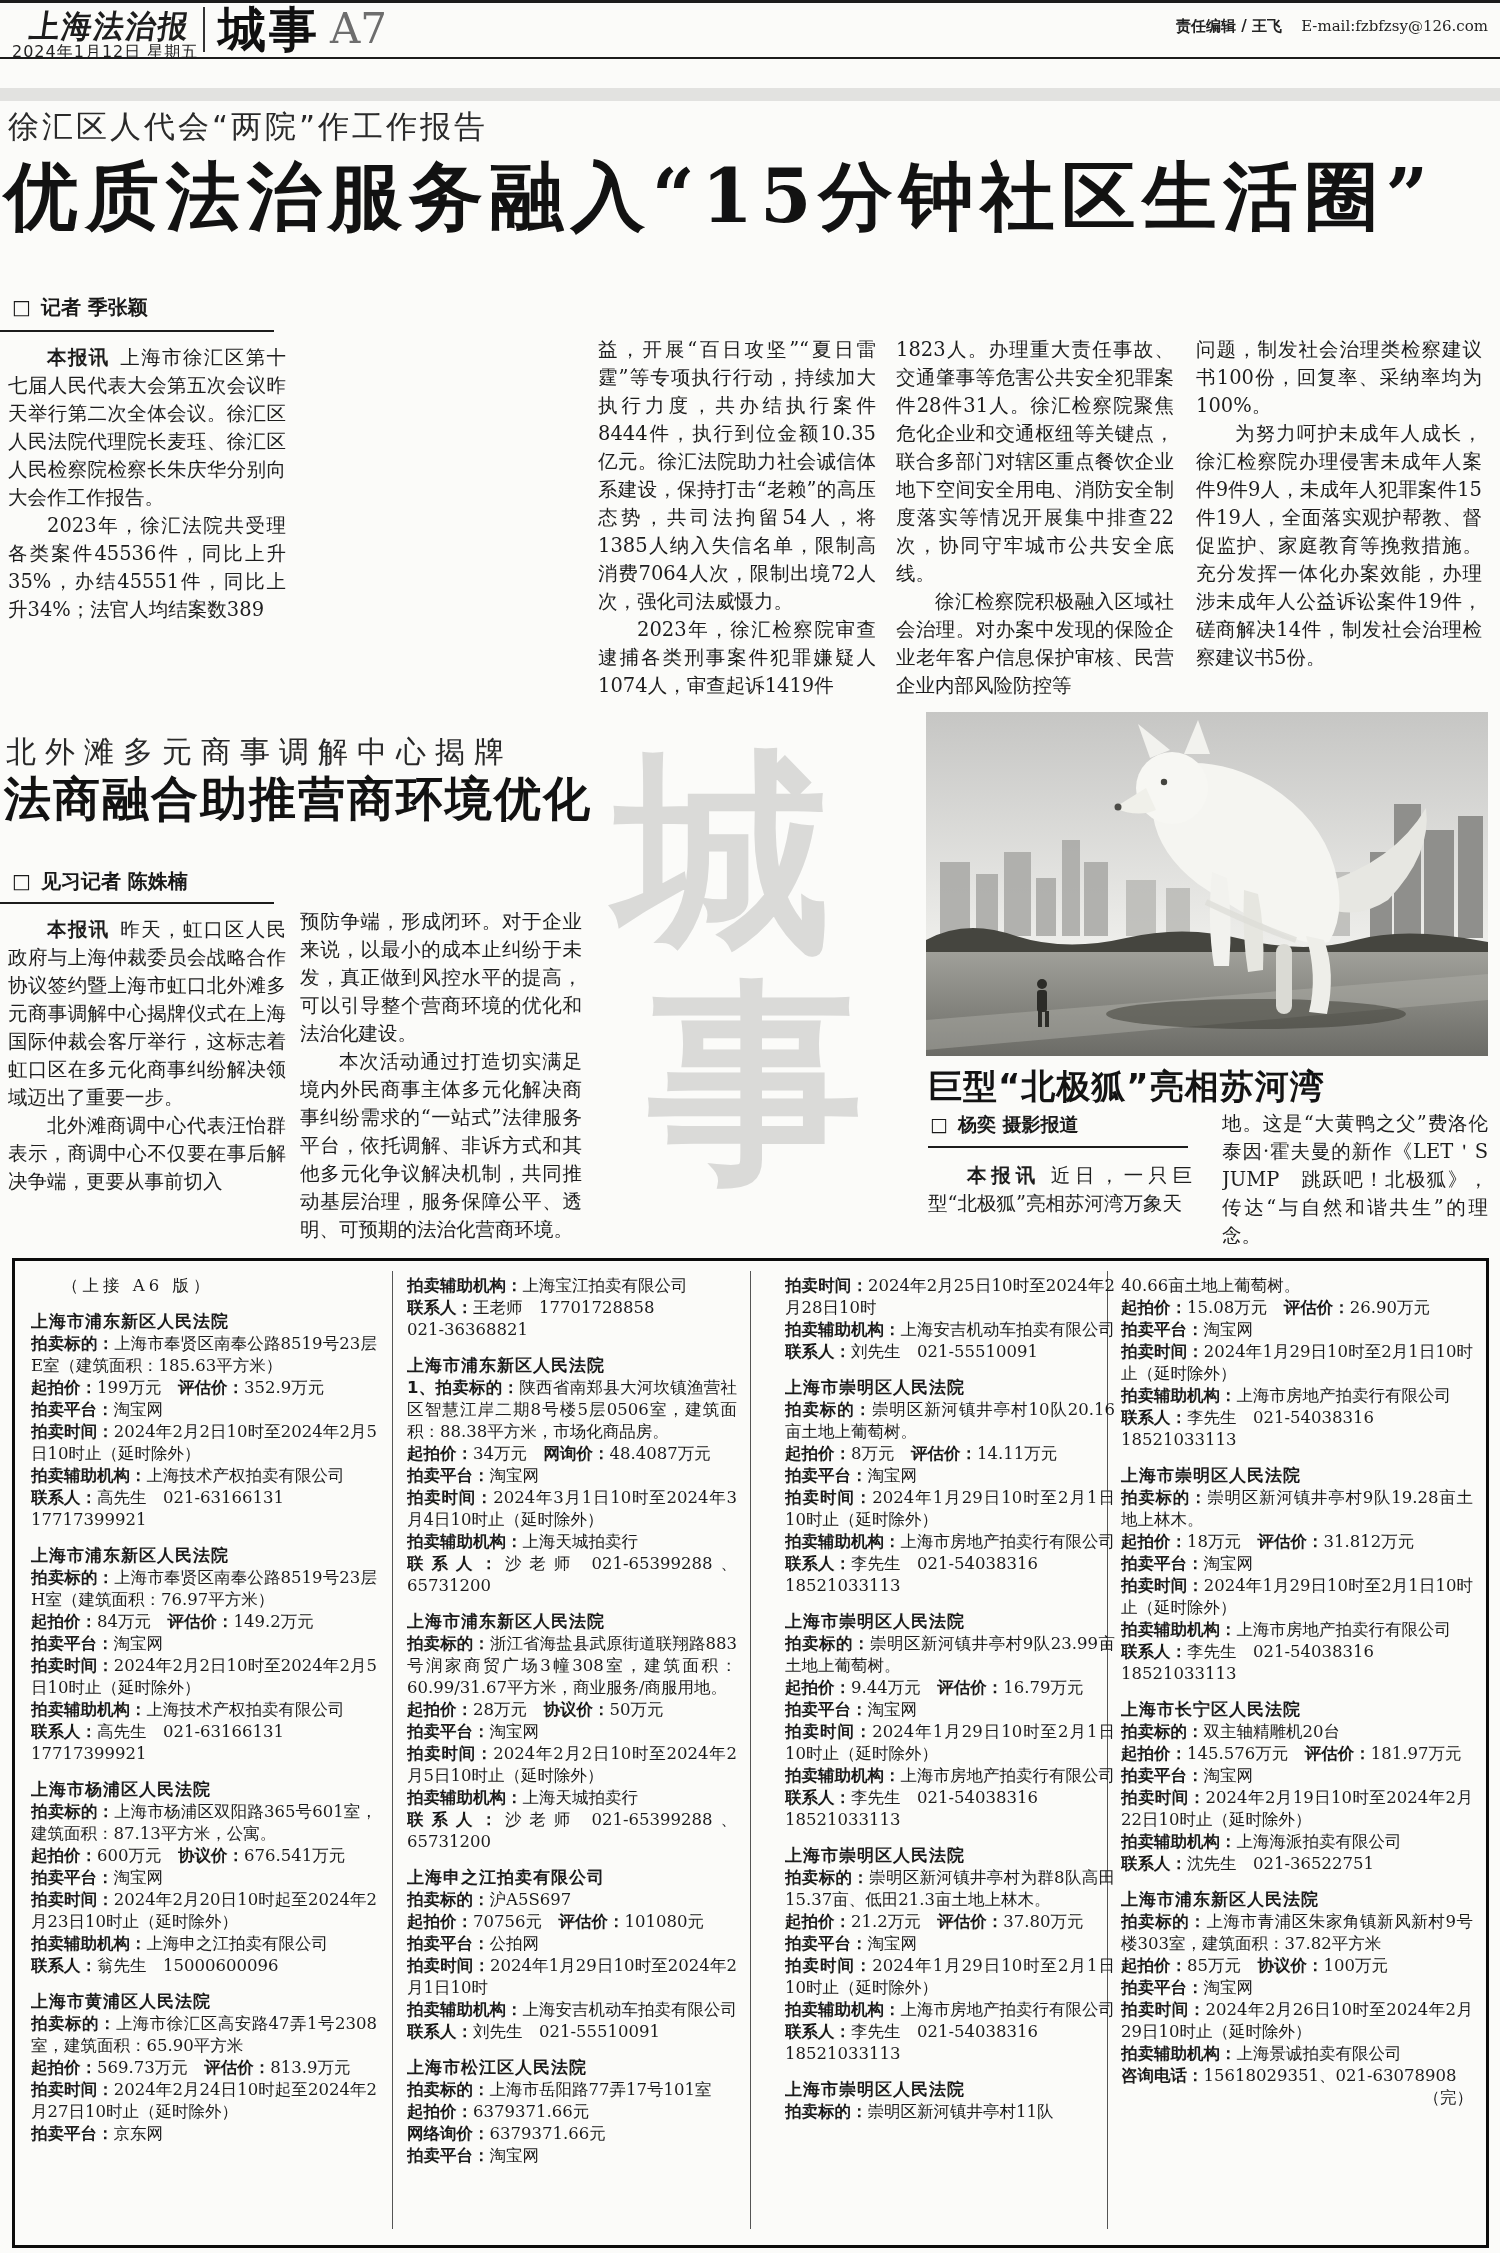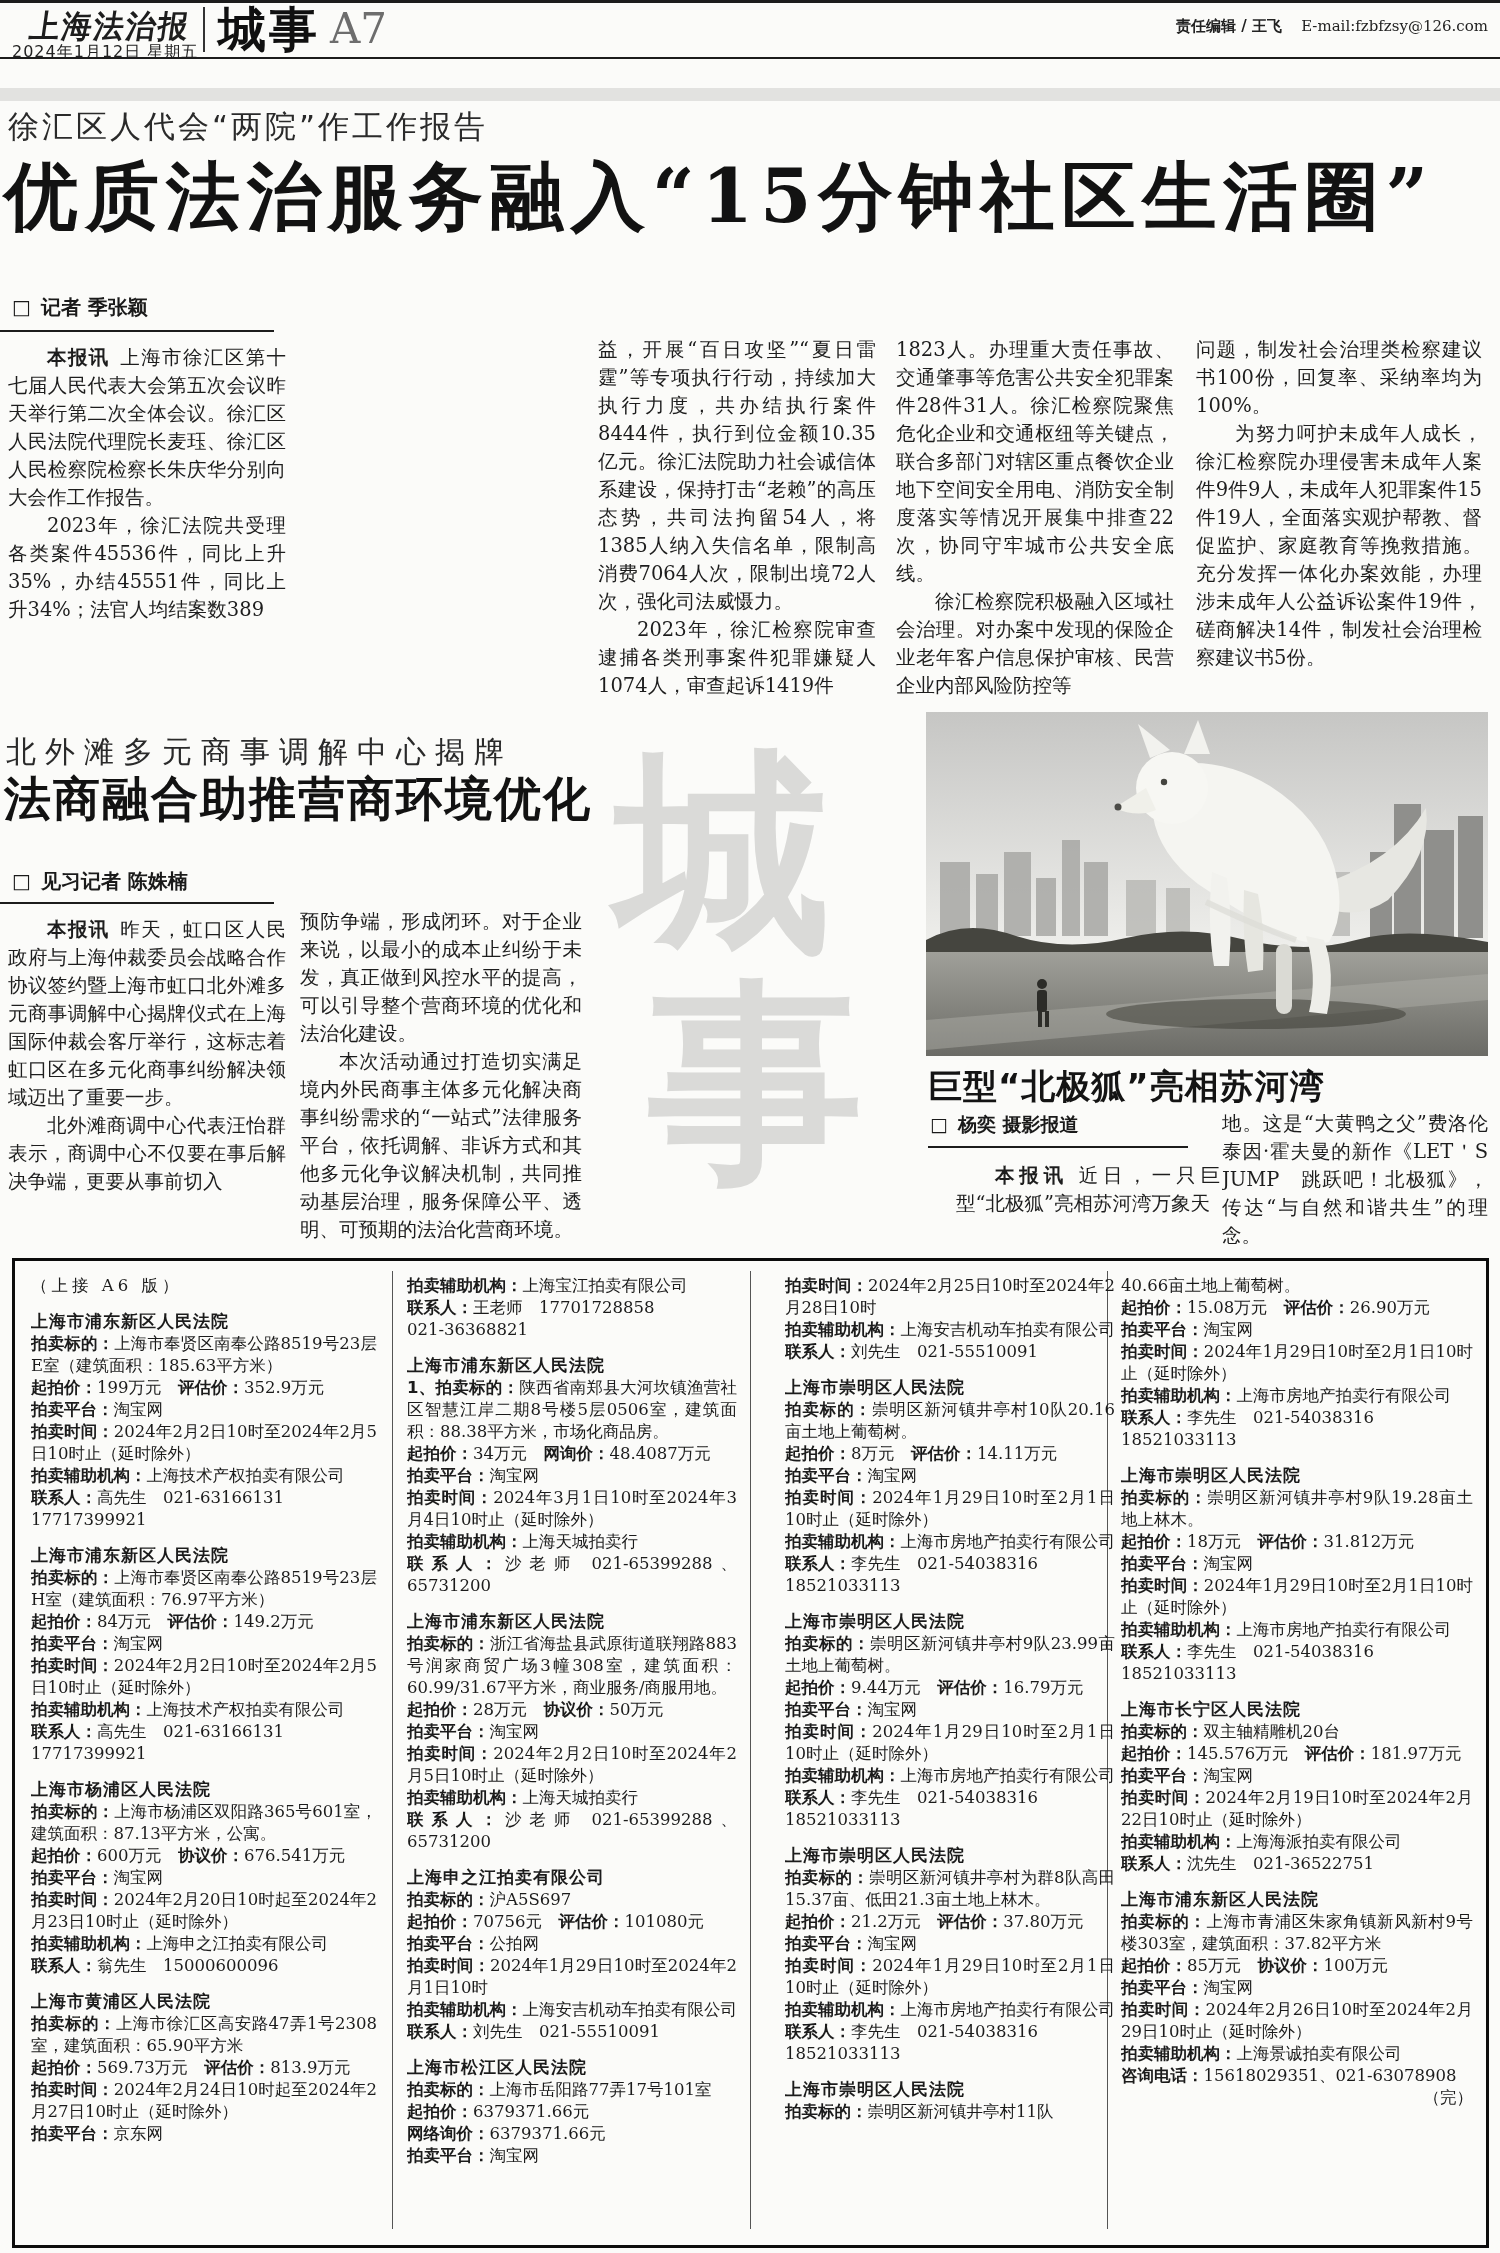--- a/index.html
+++ b/index.html
@@ -33,21 +33,21 @@
   
   .auction-box{position:absolute;border:3px solid #0c0c0c;background:#fbfbf9;}
   .au-divider{position:absolute;width:1px;background:#555;}
   .au-col{position:absolute;font-size:16.5px;line-height:22px;overflow:hidden;color:#1b1b1b;}
   .au-item{margin-bottom:13px;}
   .au-row{text-align:justify;}
   .au-row.center{text-align:left;}
   .au-row.right{text-align:right;}
   .seg-court{font-family:"DejaVu Sans","Liberation Sans",sans-serif;font-weight:bold;font-size:17px;letter-spacing:1px;}
   .seg-b{font-family:"DejaVu Sans","Liberation Sans",sans-serif;font-weight:bold;}
-  .seg-note{letter-spacing:4px;}
+  .seg-note{letter-spacing:4px;margin-left:31px;}
 </style>
 </head>
 <body>
 
 <div class="page">
 
   <div class="rule" style="left:0;top:0;width:1500px;height:3px;"></div>
 
   <div class="abs" style="left:30px;top:7px;">
     <div class="mast-logo">上海法治报</div>
@@ -164,21 +164,21 @@
           <rect x="119" y="299" width="4" height="16"></rect>
       </g>
     </svg>
   </div>
 
   <div class="abs photo-caption" style="left:928px;top:1064px;">巨型“北极狐”亮相苏河湾</div>
   <div class="abs byline" style="left:930px;top:1112px;font-size:19px;">
     <span class="marker">□</span><span>杨奕 摄影报道</span>
   </div>
   <div class="rule" style="left:928px;top:1146px;width:260px;height:2px;"></div>
-  <div class="art-col" style="left:928px;top:1162px;width:264px;height:88px;margin-left:28px;">
+  <div class="art-col" style="left:928px;top:1162px;width:264px;height:88px;">
       <p class="para"><span class="seg-lead">本报讯</span>近日，一只巨型“北极狐”亮相苏河湾万象天</p>
     </div>
   <div class="art-col" style="left:1222px;top:1110px;width:266px;height:140px;">
       <p class="para cont">地。这是“大黄鸭之父”费洛伦泰因·霍夫曼的新作《LET＇S JUMP　跳跃吧！北极狐》，传达“与自然和谐共生”的理念。</p>
     </div>
 
   <div class="auction-box" style="left:12px;top:1258px;width:1471px;height:984px;">
     <div class="au-divider" style="left:377px;top:10px;height:958px;"></div>
     <div class="au-divider" style="left:735px;top:10px;height:958px;"></div>
     <div class="au-divider" style="left:1092px;top:10px;height:958px;"></div>

